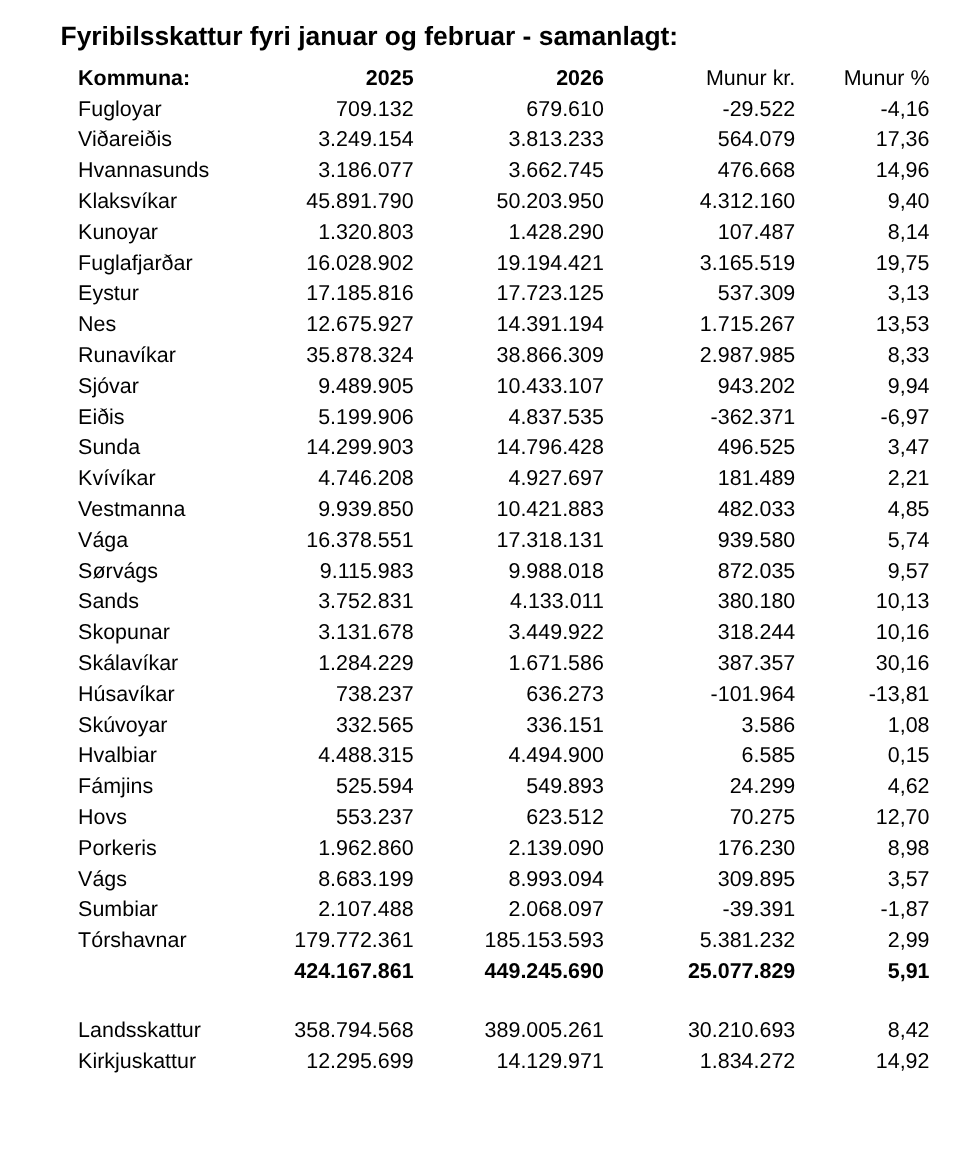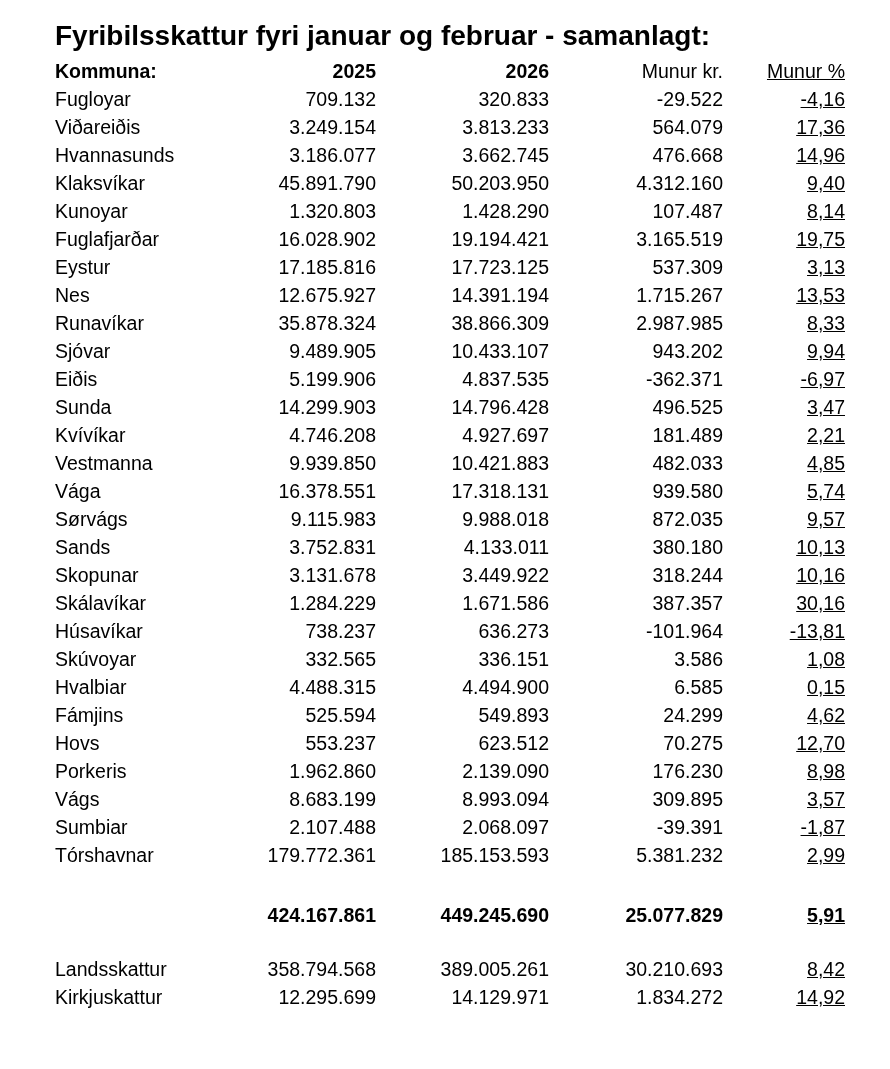--- a/index.html
+++ b/index.html
@@ -12,21 +12,21 @@
       height: 1069px;
       position: relative;
       font-family: "Liberation Sans", sans-serif;
       color: #000000;
       overflow: hidden;
     }
     .title {
       position: absolute;
       left: 55px;
       top: 20px;
-      font-size: 28px;
+      font-size: 24px;
       font-weight: bold;
       white-space: nowrap;
       letter-spacing: 0px;
     }
     .table {
       position: absolute;
       left: 55px;
       top: 57px;
       width: 800px;
     }
@@ -34,49 +34,49 @@
       position: relative;
       height: 28px;
       font-size: 19.5px;
       line-height: 28px;
       white-space: nowrap;
     }
     .row .cell {
       position: absolute;
       top: 0;
     }
-    .c-name { left: 0; text-align: center; }
+    .c-name { left: 16px; text-align: center; }
     .c-y1   { right: calc(800px - 321px); }
     .c-y2   { right: calc(800px - 494px); text-align: left; }
     .c-kr   { right: calc(800px - 668px); text-align: right; }
-    .c-pct  { right: calc(800px - 790px); text-align: right; text-decoration: underline; }
+    .c-pct  { right: calc(800px - 790px); text-align: right; }
     .header { font-weight: bold; }
     .header .c-kr, .header .c-pct { font-weight: normal; }
-    .total { font-weight: bold; margin-top: 32px; }
+    .total { font-weight: bold; }
     .spacer { height: 26px; }
   </style>
 </head>
 <body>
 
 <div class="title">Fyribilsskattur fyri januar og februar - samanlagt:</div>
 
 <div class="table">
   <div class="row header">
     <span class="cell c-name">Kommuna:</span>
     <span class="cell c-y1">2025</span>
     <span class="cell c-y2">2026</span>
     <span class="cell c-kr">Munur kr.</span>
     <span class="cell c-pct">Munur %</span>
   </div>
 
   <div id="data-rows">
       <div class="row">
         <span class="cell c-name">Fugloyar</span>
         <span class="cell c-y1">709.132</span>
-        <span class="cell c-y2">320.833</span>
+        <span class="cell c-y2">679.610</span>
         <span class="cell c-kr">-29.522</span>
         <span class="cell c-pct">-4,16</span>
       </div>
       <div class="row">
         <span class="cell c-name">Viðareiðis</span>
         <span class="cell c-y1">3.249.154</span>
         <span class="cell c-y2">3.813.233</span>
         <span class="cell c-kr">564.079</span>
         <span class="cell c-pct">17,36</span>
       </div>

